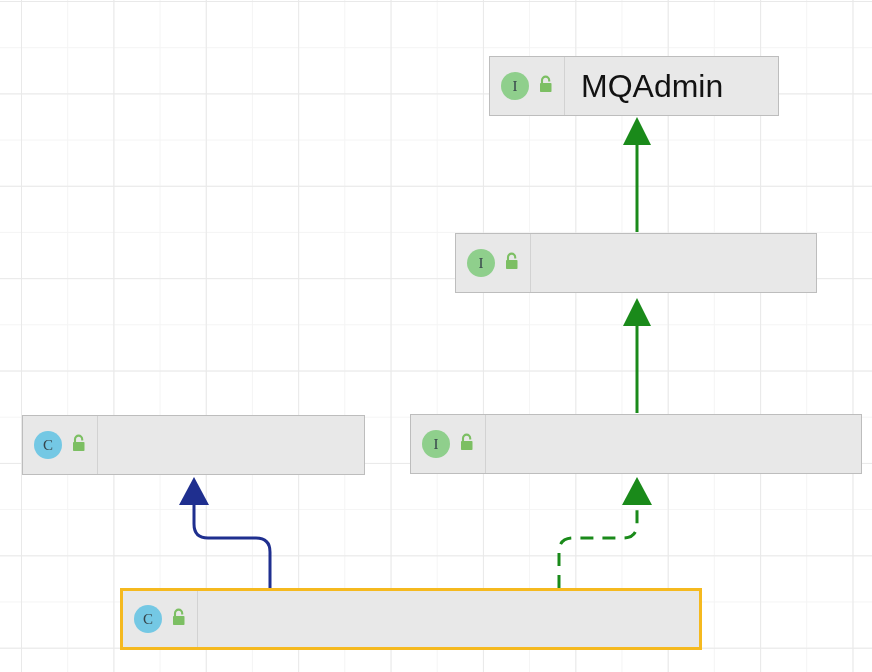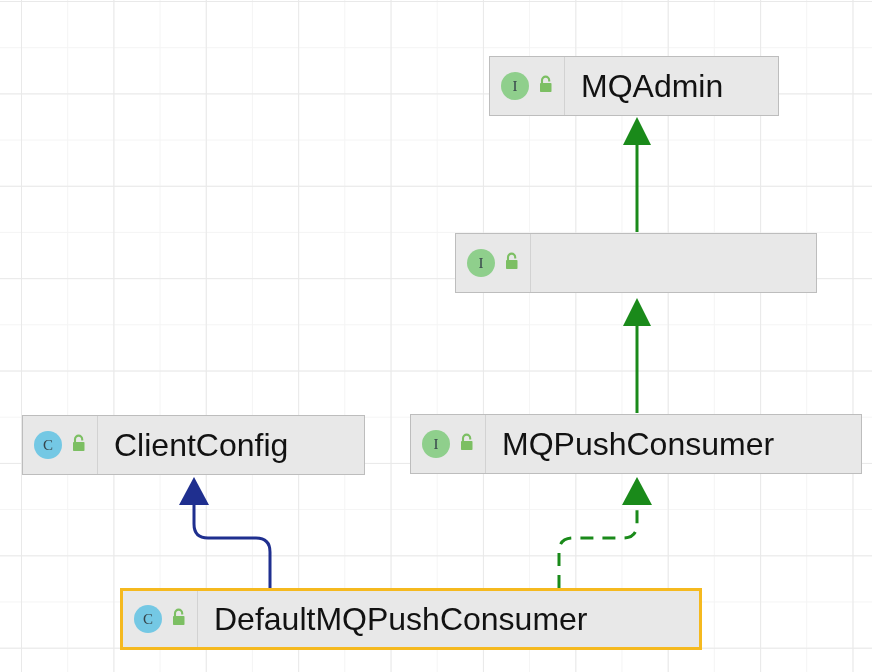--- a/index.html
+++ b/index.html
@@ -140,42 +140,39 @@
   <div class="node" id="n-clientconfig">
     <div class="iconcell">
       <span class="badge clazz">C</span>
       <span class="lock">
         <svg width="19" height="21" viewBox="0 0 19 21">
           <path d="M6 9 V6.2 A3.6 3.6 0 0 1 13.2 6.2 V7.4" fill="none" stroke="#7cbf63" stroke-width="2.1"></path>
           <rect x="4" y="9" width="11.5" height="9" rx="0.8" fill="#7cbf63"></rect>
         </svg>
       </span>
     </div>
-    <div class="label">ClientConfig</div>
   </div>
 
   <div class="node" id="n-mqpushconsumer">
     <div class="iconcell">
       <span class="badge iface">I</span>
       <span class="lock">
         <svg width="19" height="21" viewBox="0 0 19 21">
           <path d="M6 9 V6.2 A3.6 3.6 0 0 1 13.2 6.2 V7.4" fill="none" stroke="#7cbf63" stroke-width="2.1"></path>
           <rect x="4" y="9" width="11.5" height="9" rx="0.8" fill="#7cbf63"></rect>
         </svg>
       </span>
     </div>
-    <div class="label">MQPushConsumer</div>
   </div>
 
   <div class="node selected" id="n-defaultmqpush">
     <div class="iconcell">
       <span class="badge clazz">C</span>
       <span class="lock">
         <svg width="19" height="21" viewBox="0 0 19 21">
           <path d="M6 9 V6.2 A3.6 3.6 0 0 1 13.2 6.2 V7.4" fill="none" stroke="#7cbf63" stroke-width="2.1"></path>
           <rect x="4" y="9" width="11.5" height="9" rx="0.8" fill="#7cbf63"></rect>
         </svg>
       </span>
     </div>
-    <div class="label">DefaultMQPushConsumer</div>
   </div>
 
 </div>
 
 </body></html>

